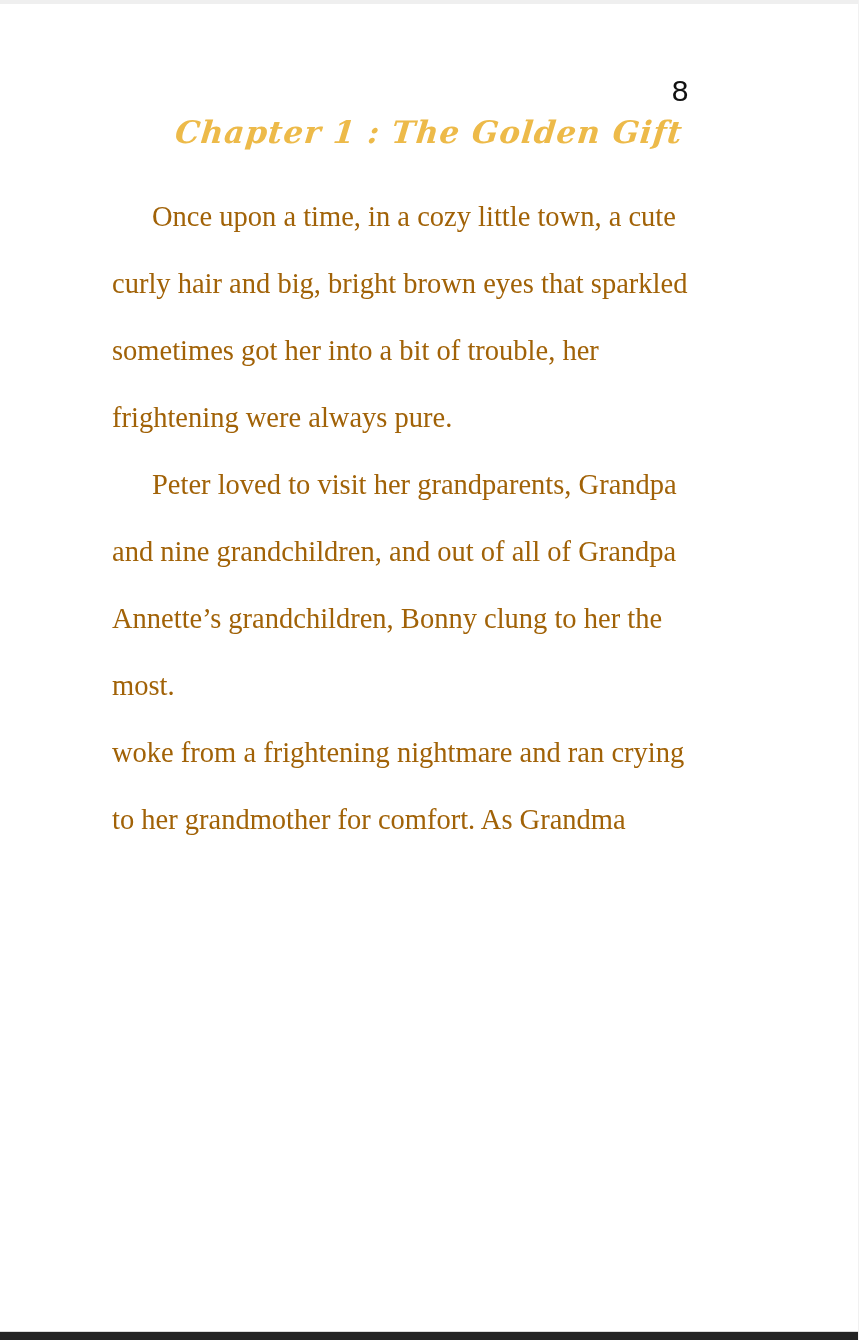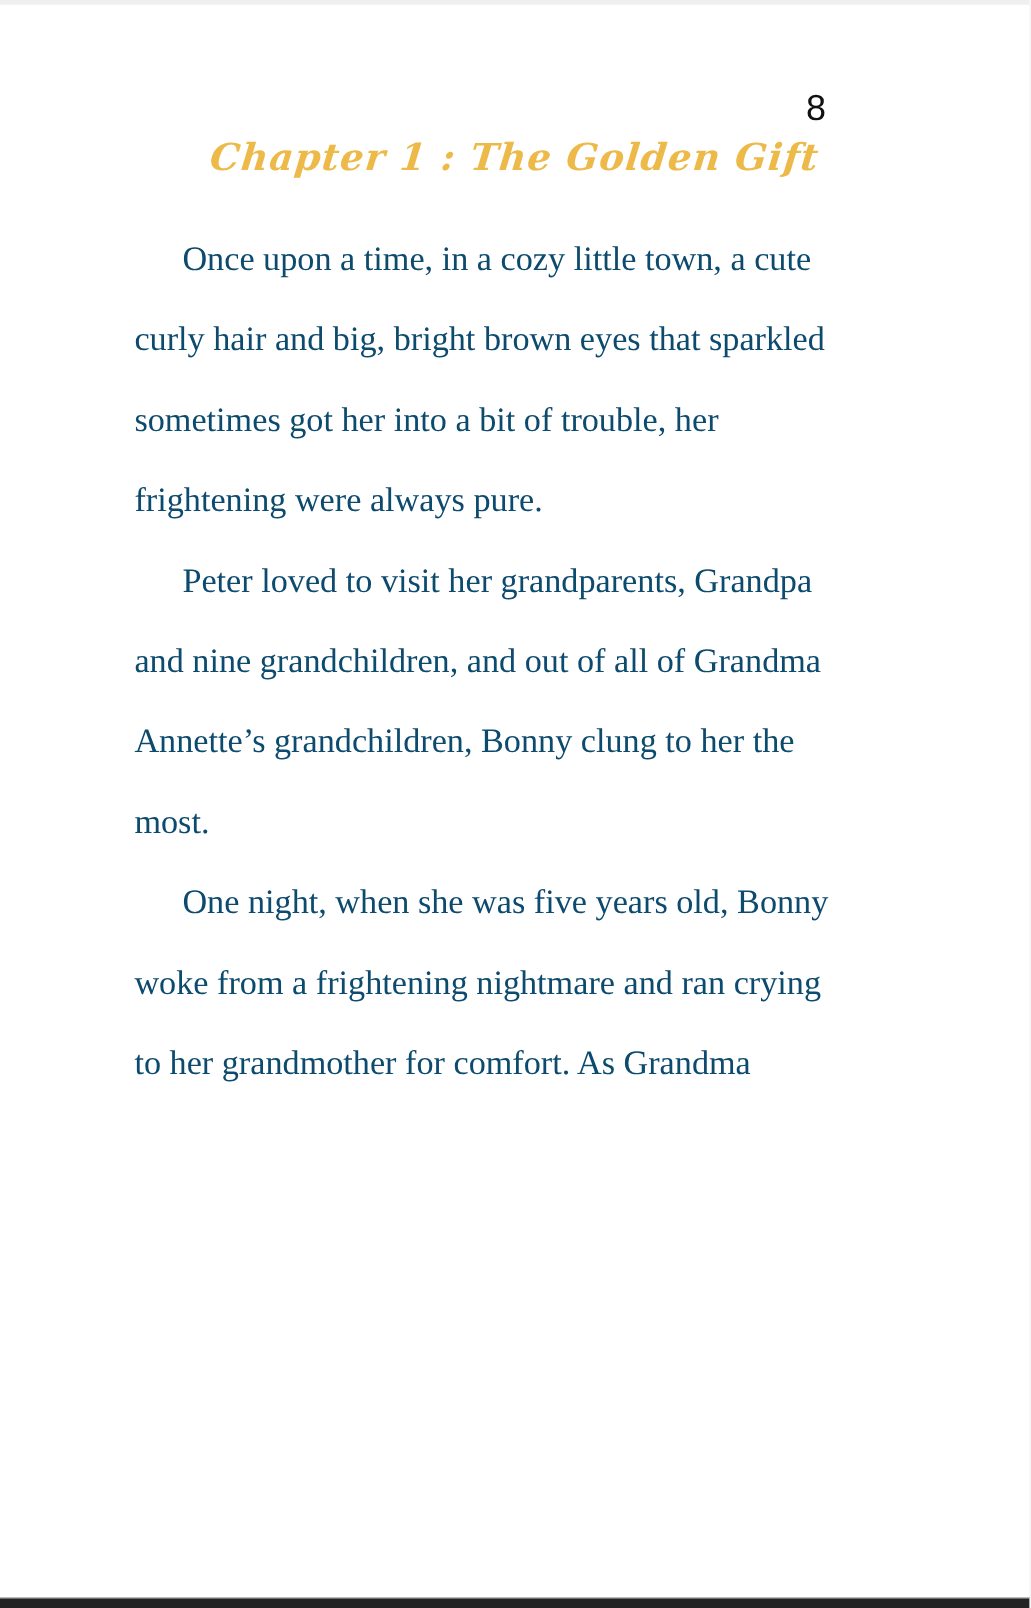--- a/index.html
+++ b/index.html
@@ -79,28 +79,27 @@
 </head>
 <body>
 
 <div class="screen">
   <div class="top-strip" style="background: rgb(239, 239, 239);"></div>
 
   <div class="page-number">8</div>
 
   <div class="chapter-title" style="color: rgb(237, 186, 73);">Chapter 1 : The Golden Gift</div>
 
-  <div class="page-body" style="color: #0c4a6e;">
+  <div class="page-body" style="color: #a16207;">
       <div class="line first">Once upon a time, in a cozy little town, a cute</div>
       <div class="line">curly hair and big, bright brown eyes that sparkled</div>
       <div class="line">sometimes got her into a bit of trouble, her</div>
       <div class="line">frightening were always pure.</div>
       <div class="line first">Peter loved to visit her grandparents, Grandpa</div>
-      <div class="line">and nine grandchildren, and out of all of Grandma</div>
+      <div class="line">and nine grandchildren, and out of all of Grandpa</div>
       <div class="line">Annette’s grandchildren, Bonny clung to her the</div>
       <div class="line">most.</div>
-      <div class="line first">One night, when she was five years old, Bonny</div>
       <div class="line">woke from a frightening nightmare and ran crying</div>
       <div class="line">to her grandmother for comfort. As Grandma</div>
     </div>
 
   <div class="bottom-bar" style="background: rgb(35, 35, 35);"></div>
 </div>
 
 </body></html>

